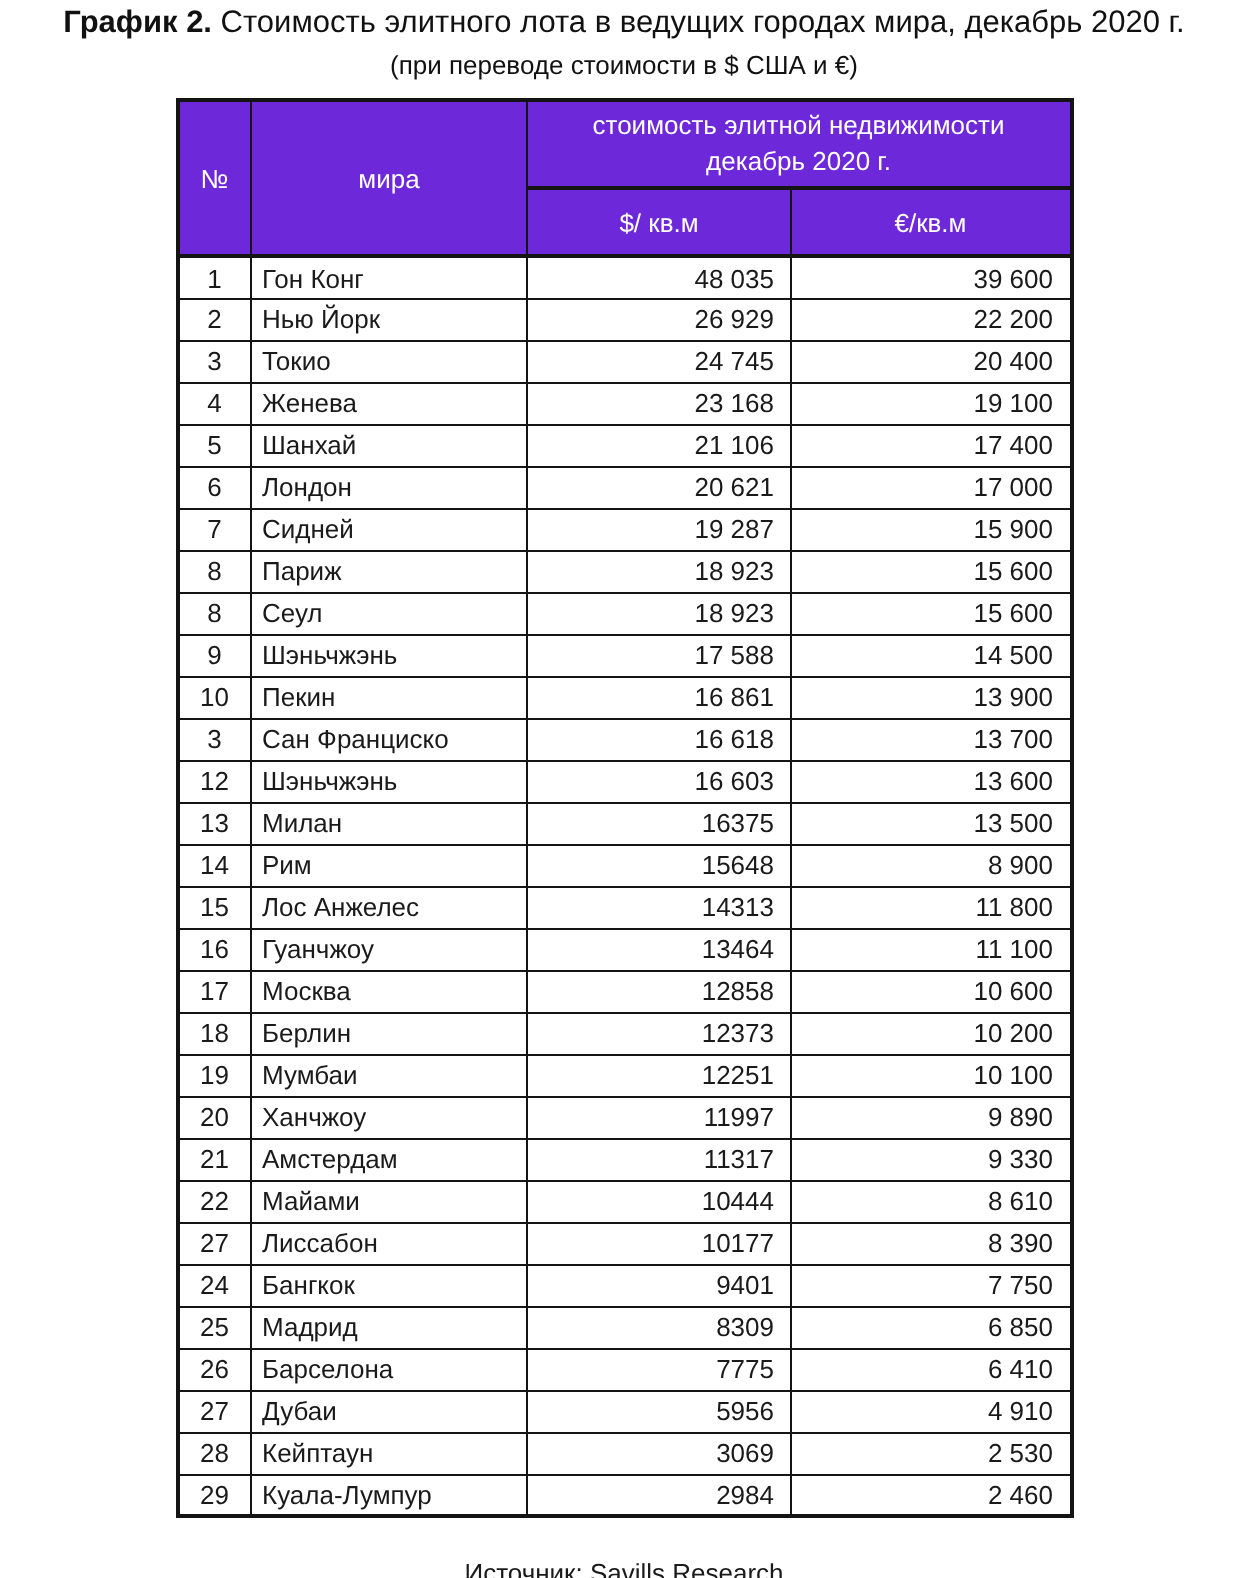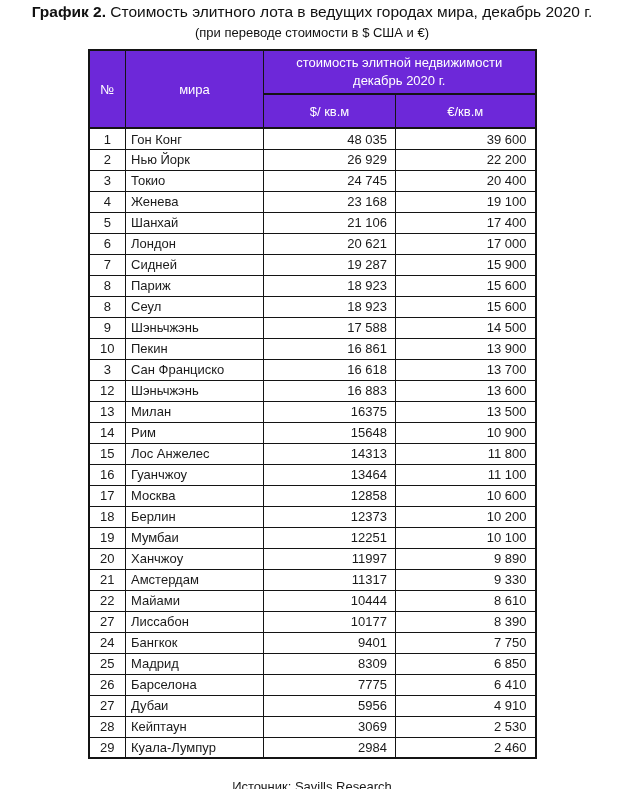--- a/index.html
+++ b/index.html
@@ -157,34 +157,34 @@
         </tr>
         <tr>
           <td class="col-num">3</td>
           <td class="col-city">Сан Франциско</td>
           <td class="col-usd">16 618</td>
           <td class="col-eur">13 700</td>
         </tr>
         <tr>
           <td class="col-num">12</td>
           <td class="col-city">Шэньчжэнь</td>
-          <td class="col-usd">16 883</td>
+          <td class="col-usd">16 603</td>
           <td class="col-eur">13 600</td>
         </tr>
         <tr>
           <td class="col-num">13</td>
           <td class="col-city">Милан</td>
           <td class="col-usd">16375</td>
           <td class="col-eur">13 500</td>
         </tr>
         <tr>
           <td class="col-num">14</td>
           <td class="col-city">Рим</td>
           <td class="col-usd">15648</td>
-          <td class="col-eur">10 900</td>
+          <td class="col-eur">8 900</td>
         </tr>
         <tr>
           <td class="col-num">15</td>
           <td class="col-city">Лос Анжелес</td>
           <td class="col-usd">14313</td>
           <td class="col-eur">11 800</td>
         </tr>
         <tr>
           <td class="col-num">16</td>
           <td class="col-city">Гуанчжоу</td>

